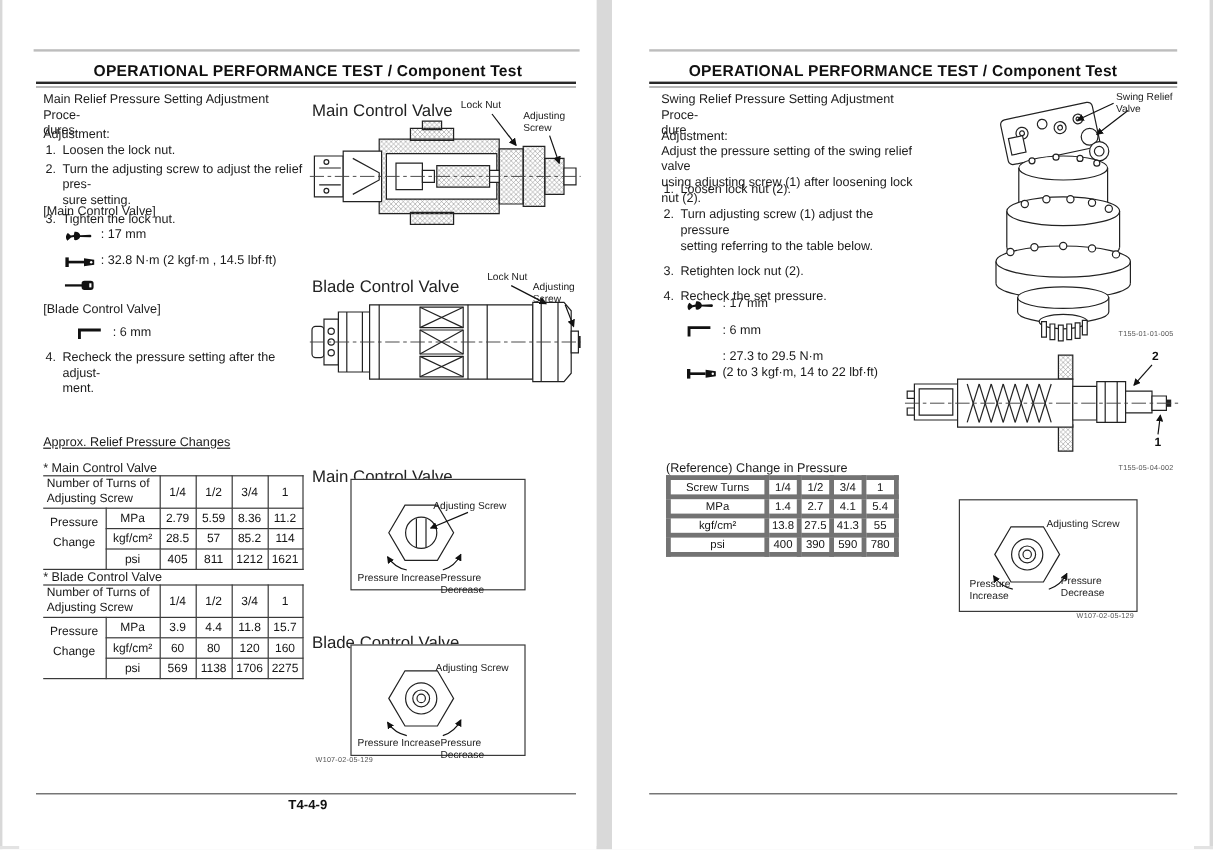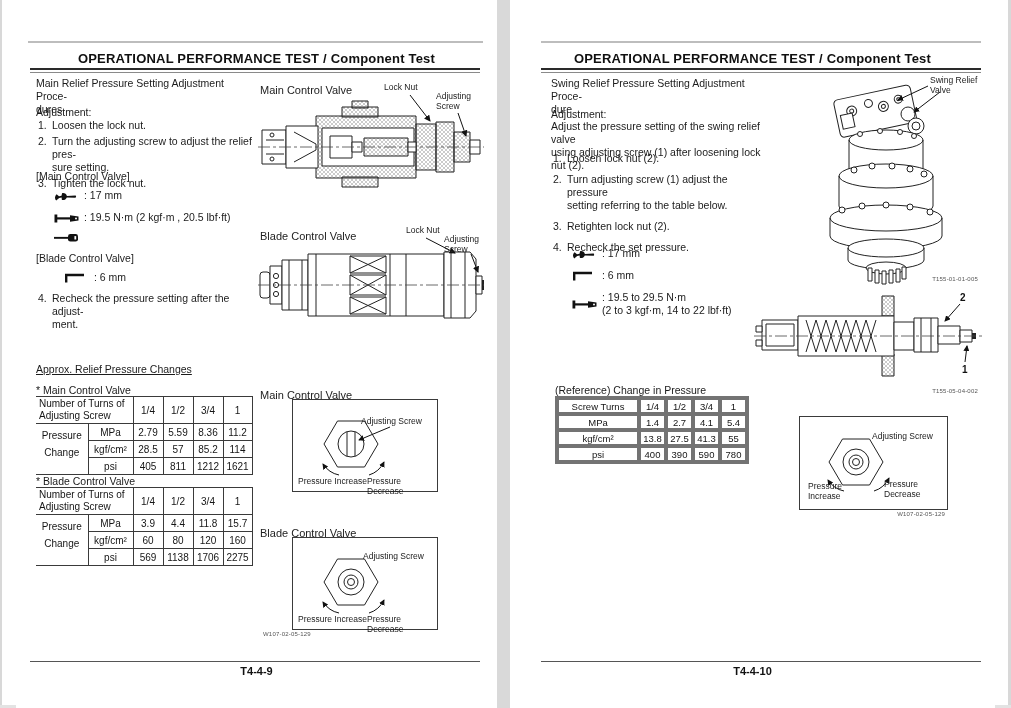--- a/index.html
+++ b/index.html
@@ -13,30 +13,30 @@
   .rule2{position:absolute;height:2.4px;background:#2a2a2a;}
   .rule1{position:absolute;height:1px;background:#8a8a8a;}
   .t{font-size:10.5px;line-height:13px;color:#1b1b1b;}
   .b{font-weight:normal;}
   .pre{white-space:pre-line;}
   .abs{position:absolute;}
   .step{display:flex;margin-bottom:3px;}
   .step .num{width:14px;flex:none;}
   .step .txt{flex:1;}
   .bracket{font-size:10.5px;}
-  .tool{position:absolute;display:flex;align-items:center;}
+  .tool{position:absolute;display:flex;align-items:flex-end;}
   .tool .ticon{width:30px;flex:none;padding-top:1px;}
   .ptable{border-collapse:collapse;font-size:10px;color:#151515;table-layout:fixed;}
   .ptable td{border:1px solid #3a3a3a;text-align:center;padding:0 2px;height:16px;}
   .ptable td.corner{text-align:left;white-space:pre-line;line-height:12px;border-left:none;padding-left:3px;}
   .ptable td.grp{border-left:none;vertical-align:top;}
   .ptable .grptxt{white-space:pre-line;line-height:17px;padding-top:3px;}
   .rtable{border-collapse:collapse;font-size:9.5px;color:#151515;table-layout:fixed;}
   .rtable td{border:4px solid #737373;text-align:center;padding:0 1px;height:12px;}
-  .figcap{position:absolute;font-size:11px;color:#222;}
+  .figcap{position:absolute;font-size:14px;color:#222;}
   .figlbl{position:absolute;font-size:8.5px;line-height:9.5px;color:#222;}
   .figcode{position:absolute;font-size:6px;color:#555;letter-spacing:.2px;}
   .hexbox{position:absolute;border:1px solid #3a3a3a;background:#fff;}
   .hexlbl{position:absolute;font-size:8.5px;line-height:10px;color:#222;}
   .callout{position:absolute;font-size:10px;font-weight:bold;color:#111;}
   .footline{position:absolute;height:1px;background:#555;}
   .foot{position:absolute;left:0;right:0;text-align:center;font-weight:bold;font-size:11px;color:#111;}
   svg{display:block;}
   svg *{vector-effect:non-scaling-stroke;}
 </style>
@@ -87,21 +87,21 @@
     </div>
     <div class="tool t" style="left:38px;top:211px;">
       <span class="ticon">
         <svg width="26" height="11" viewBox="0 0 26 11">
             <rect x="0.5" y="1.5" width="2.8" height="8" fill="#111"></rect>
             <rect x="2" y="4.3" width="14" height="2.2" fill="#111"></rect>
             <polygon points="16,2.2 24.5,3.4 24.5,7.6 16,8.8" fill="#111"></polygon>
             <circle cx="22" cy="5.5" r="1" fill="#fff"></circle>
           </svg>
       </span>
-      <span>: 19.5 N·m (2 kgf·m , 20.5 lbf·ft)</span>
+      <span>: 32.8 N·m (2 kgf·m , 14.5 lbf·ft)</span>
     </div>
     <div class="tool t" style="left:38px;top:232px;">
       <span class="ticon">
         <svg width="26" height="10" viewBox="0 0 26 10">
             <rect x="0" y="3.9" width="15" height="1.9" fill="#111"></rect>
             <rect x="14" y="1" width="10" height="7.6" rx="2.4" fill="#111"></rect>
             <rect x="20.4" y="3.1" width="1.8" height="3.4" fill="#fff"></rect>
           </svg>
       </span>
       <span></span>
@@ -404,21 +404,21 @@
     </div>
     <div class="tool t" style="left:62px;top:291px;">
       <span class="ticon">
         <svg width="26" height="11" viewBox="0 0 26 11">
             <rect x="0.5" y="1.5" width="2.8" height="8" fill="#111"></rect>
             <rect x="2" y="4.3" width="14" height="2.2" fill="#111"></rect>
             <polygon points="16,2.2 24.5,3.4 24.5,7.6 16,8.8" fill="#111"></polygon>
             <circle cx="22" cy="5.5" r="1" fill="#fff"></circle>
           </svg>
       </span>
-      <span class="pre">: 19.5 to 29.5 N·m
+      <span class="pre">: 27.3 to 29.5 N·m
 (2 to 3 kgf·m, 14 to 22 lbf·ft)</span>
     </div>
 
     <div class="abs t" style="left:45px;top:384px;text-align:right;">(Reference) Change in Pressure</div>
     <table class="rtable abs" style="left:45px;top:396px;width:190px;">
       <colgroup>
           <col style="width:82px">
           <col style="width:27px">
           <col style="width:27px">
           <col style="width:27px">
@@ -588,15 +588,14 @@
       </svg>
       <div class="hexlbl" style="left:72px;top:14px;">Adjusting Screw</div>
       <div class="hexlbl pre" style="left:8px;top:64px;">Pressure
 Increase</div>
       <div class="hexlbl pre" style="left:84px;top:62px;">Pressure
 Decrease</div>
     </div>
     <div class="figcode" style="left:365px;top:511px;width:70px;text-align:right;">W107-02-05-129</div>
 
     <div class="footline" style="left:31px;width:440px;top:661px;"></div>
-    <div class="foot" style="top:665px;">T4-4-10</div>
   </div>
 </div>
 
 </body></html>

